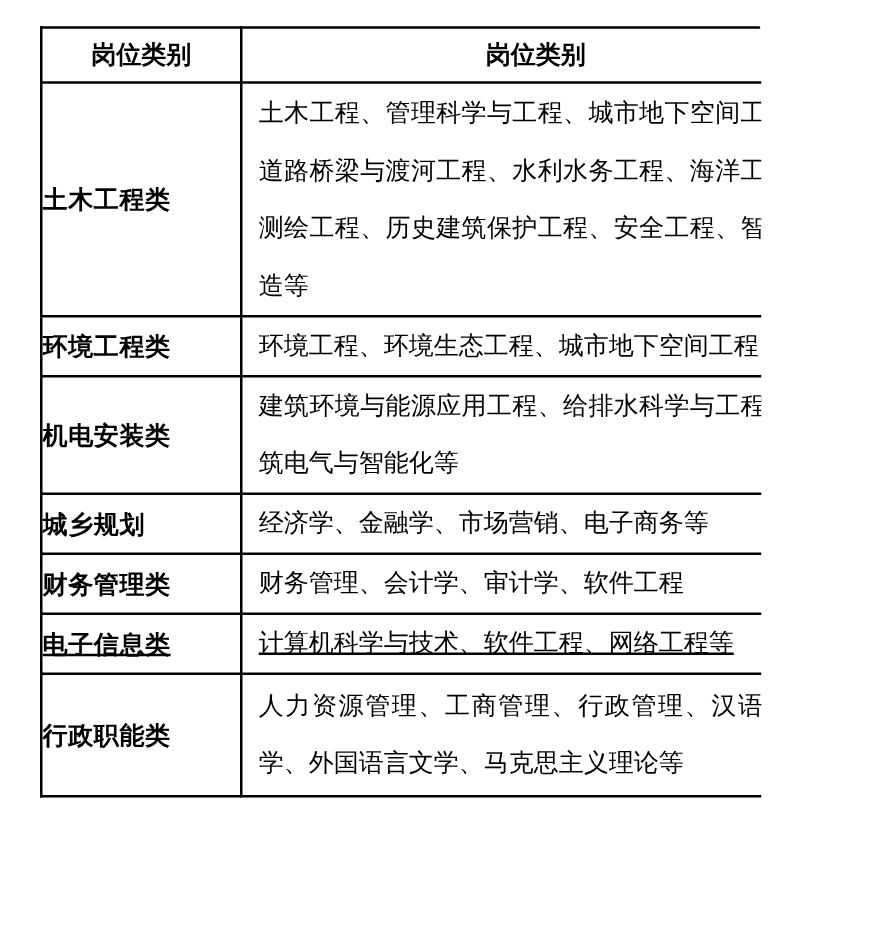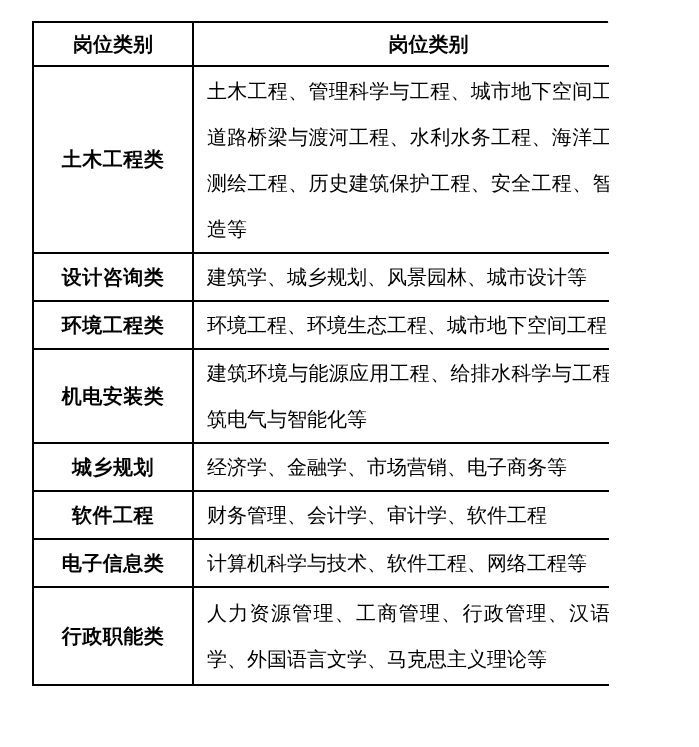--- a/index.html
+++ b/index.html
@@ -43,21 +43,20 @@
     padding: 0;
     overflow: hidden;
   }
   .job-table th {
     font-weight: bold;
     text-align: center;
     line-height: 24px;
   }
   .job-table td.cat {
     font-weight: bold;
-    text-align: center;
     letter-spacing: 0.5px;
   }
   .job-table td.majors {
     text-align: justify;
     text-justify: inter-ideograph;
     padding: 0 10px 0 13px;
     line-height: 46px;
   }
   .border-mark {
     position: absolute;
@@ -79,41 +78,37 @@
     </colgroup>
     <tbody>
         <tr style="height:44px;">
       <th>岗位类别</th>
       <th>岗位类别</th>
     </tr>
     <tr style="height:187px;">
       <td class="cat">土木工程类</td>
       <td class="majors">土木工程、管理科学与工程、城市地下空间工程、道路桥梁与渡河工程、水利水务工程、海洋工程、测绘工程、历史建筑保护工程、安全工程、智能建造等</td>
     </tr>
-    <tr style="height:48px;">
-      <td class="cat">设计咨询类</td>
-      <td class="majors">建筑学、城乡规划、风景园林、城市设计等</td>
-    </tr>
     <tr style="height:47px;">
       <td class="cat">环境工程类</td>
       <td class="majors">环境工程、环境生态工程、城市地下空间工程</td>
     </tr>
     <tr style="height:93px;">
       <td class="cat">机电安装类</td>
       <td class="majors">建筑环境与能源应用工程、给排水科学与工程、建筑电气与智能化等</td>
     </tr>
     <tr style="height:45px;">
       <td class="cat">城乡规划</td>
       <td class="majors">经济学、金融学、市场营销、电子商务等</td>
     </tr>
     <tr style="height:45px;">
-      <td class="cat">软件工程</td>
+      <td class="cat">财务管理类</td>
       <td class="majors">财务管理、会计学、审计学、软件工程</td>
     </tr>
-    <tr style="height:47px;">
+    <tr style="height:47px;text-decoration:underline;">
       <td class="cat">电子信息类</td>
       <td class="majors">计算机科学与技术、软件工程、网络工程等</td>
     </tr>
     <tr style="height:98px;">
       <td class="cat">行政职能类</td>
       <td class="majors">人力资源管理、工商管理、行政管理、汉语言文学、外国语言文学、马克思主义理论等</td>
     </tr>
   </tbody>
     </table>
   <div class="border-mark"></div>

